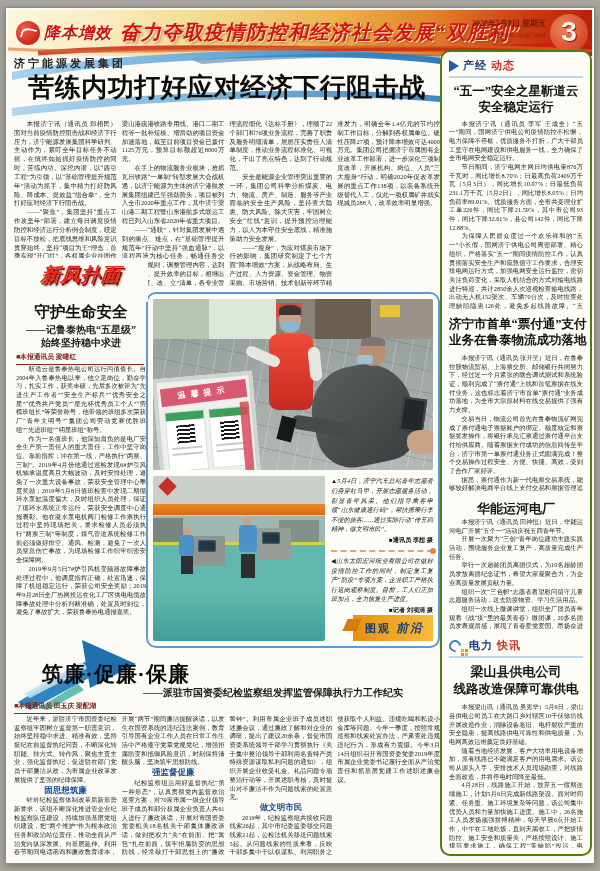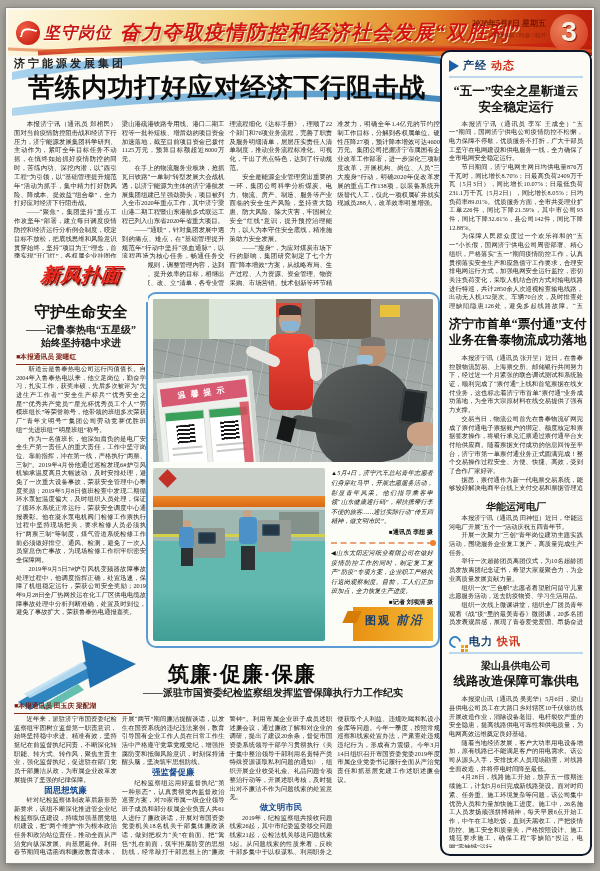--- a/index.html
+++ b/index.html
@@ -111,65 +111,65 @@
   .pf-worker2{position:absolute;left:86px;top:42px;width:18px;height:60px;}
   .pf-worker1 .wh,.pf-worker2 .wh{position:absolute;left:4px;top:0;width:8px;height:8px;border-radius:50%;background:#c9a184;}
   .pf-worker1 .ws,.pf-worker2 .ws{position:absolute;left:0;top:7px;width:100%;height:44%;background:#4c92c8;border-radius:4px;}
   .pf-worker1 .wp,.pf-worker2 .wp{position:absolute;left:2px;bottom:0;width:80%;height:40%;background:#2e3134;}
   .caption-col{flex:1;display:flex;flex-direction:column;min-width:0;}
   .caption{font-size:6.2px;line-height:1.55;font-style:italic;color:#141414;text-align:justify;}
   .credit{font-size:6.2px;font-weight:700;text-align:right;margin-top:2px;color:#141414;}
   .cap-div{border-top:2px dashed #e8a27a;margin:5px 0 4px;position:relative;}
   .cap-div::after{content:"";position:absolute;right:-3px;top:-4px;width:6px;height:6px;border-radius:50%;background:#f08030;}
   .tuguan{margin-top:auto;align-self:flex-end;display:flex;align-items:center;gap:5px;height:26px;
-        background:linear-gradient(90deg,#e89010,#f6bb3a);padding:0 9px 8px 12px;position:relative;}
+        background:linear-gradient(90deg,#e89010,#f6bb3a);padding:0 9px 0 12px;position:relative;}
   .tuguan::before{content:"";position:absolute;left:-8px;top:4px;width:14px;height:12px;background:#d57d08;transform:skewX(-24deg);}
   .tg-a{font-family:"Liberation Sans",sans-serif;font-size:11px;font-weight:900;color:#123e74;letter-spacing:2px;}
   .tg-b{font-size:12px;font-weight:900;font-style:italic;color:#20456e;letter-spacing:2px;}
   
   .bot-arrow{position:absolute;left:12px;top:630px;width:122px;height:72px;}
-  .bot-title{position:absolute;left:36px;top:652px;width:400px;text-align:center;z-index:2;
+  .bot-title{position:absolute;left:36px;top:652px;width:400px;text-align:left;z-index:2;
         font-family:"Liberation Sans",sans-serif;font-size:21px;font-weight:900;color:#0c0c0c;letter-spacing:1px;}
   .bot-sub{position:absolute;left:100px;top:678px;width:334px;text-align:center;
         font-size:10px;font-weight:700;color:#1c1c1c;}
   .bot-byline{position:absolute;left:8px;top:693px;width:118px;}
   .bot-body{position:absolute;left:8px;top:707px;width:426px;height:144px;
         column-count:4;column-gap:5px;column-fill:auto;}
   .xhead{font-family:"Liberation Sans",sans-serif;font-size:8.5px;font-weight:700;color:#1a4f94;
         text-align:center;margin:5px 0 4px;text-indent:0 !important;break-inside:avoid;}
   
   .right-col{position:absolute;left:434px;top:42px;width:152px;height:806px;box-sizing:border-box;
-        border:2px solid #0f172a;border-radius:10px;background:#fcfbf5;padding:6px 7px;
+        border:2px solid #4d7c0f;border-radius:10px;background:#fcfbf5;padding:6px 7px;
         display:flex;flex-direction:column;}
   .rc-header{display:flex;align-items:center;gap:4px;border-bottom:2px solid #bcd6ec;padding-bottom:3px;margin-bottom:5px;}
   .tri{width:0;height:0;border-left:10px solid #1a5fa8;border-top:6px solid transparent;border-bottom:6px solid transparent;}
   .rc-h-a{font-family:"Liberation Sans",sans-serif;font-size:11px;font-weight:900;color:#123e74;letter-spacing:1px;}
   .rc-h-b{font-family:"Liberation Sans",sans-serif;font-size:11px;font-weight:900;color:#d03018;letter-spacing:1px;}
   .rc-title{font-size:12.5px;font-weight:700;line-height:1.3;text-align:center;color:#121212;white-space:nowrap;}
-  .rc-kicker{font-size:10px;font-weight:700;text-align:center;color:#1a1a1a;}
+  .rc-kicker{font-size:13px;font-weight:700;text-align:center;color:#1a1a1a;}
   .elec-icon{position:relative;width:16px;height:14px;flex:none;}
   .elec-icon::before{content:"";position:absolute;left:0;top:1px;width:8px;height:8px;border:2.5px solid #2a80c4;
         border-right-color:transparent;border-radius:50%;transform:rotate(40deg);}
   .elec-icon::after{content:"";position:absolute;right:1px;bottom:1px;width:3px;height:3px;background:#f2b01e;
         box-shadow:4px 0 0 0 #e88a10,0 4px 0 0 #e88a10,4px 4px 0 0 #f2b01e;}
   .m2{margin-bottom:4px;} .m3{margin-bottom:6px;} .m4{margin-bottom:8px;}
   .b1{height:190px;} .b2{height:138px;} .b3{height:112px;} .b4{flex:1;}
 </style>
 </head>
 <body>
 
 <div class="page">
 
   <div class="banner">
     <svg class="banner-waves" viewBox="0 0 584 46" preserveAspectRatio="none">
       <path d="M30,43 C200,30 380,47 584,33" stroke="#c8200e" stroke-width="5" fill="none" opacity="0.8"></path>
       <path d="M0,39 C180,48 360,27 584,41" stroke="#e06a30" stroke-width="3" fill="none" opacity="0.6"></path>
     </svg>
     <div class="logo"></div>
-    <div class="paper-name">坚守岗位</div>
+    <div class="paper-name">降本增效</div>
     <div class="slogan">奋力夺取疫情防控和经济社会发展“双胜利”</div>
     <div class="dateblock">
       <div class="date-line">2020年5月8日 星期五</div>
       <div class="staff-line">□本版编辑 □组版 □校对</div>
     </div>
     <div class="pagenum-wrap">
       <div class="pagenum-ball"></div>
       <div class="pagenum">3</div>
     </div>
   </div>

